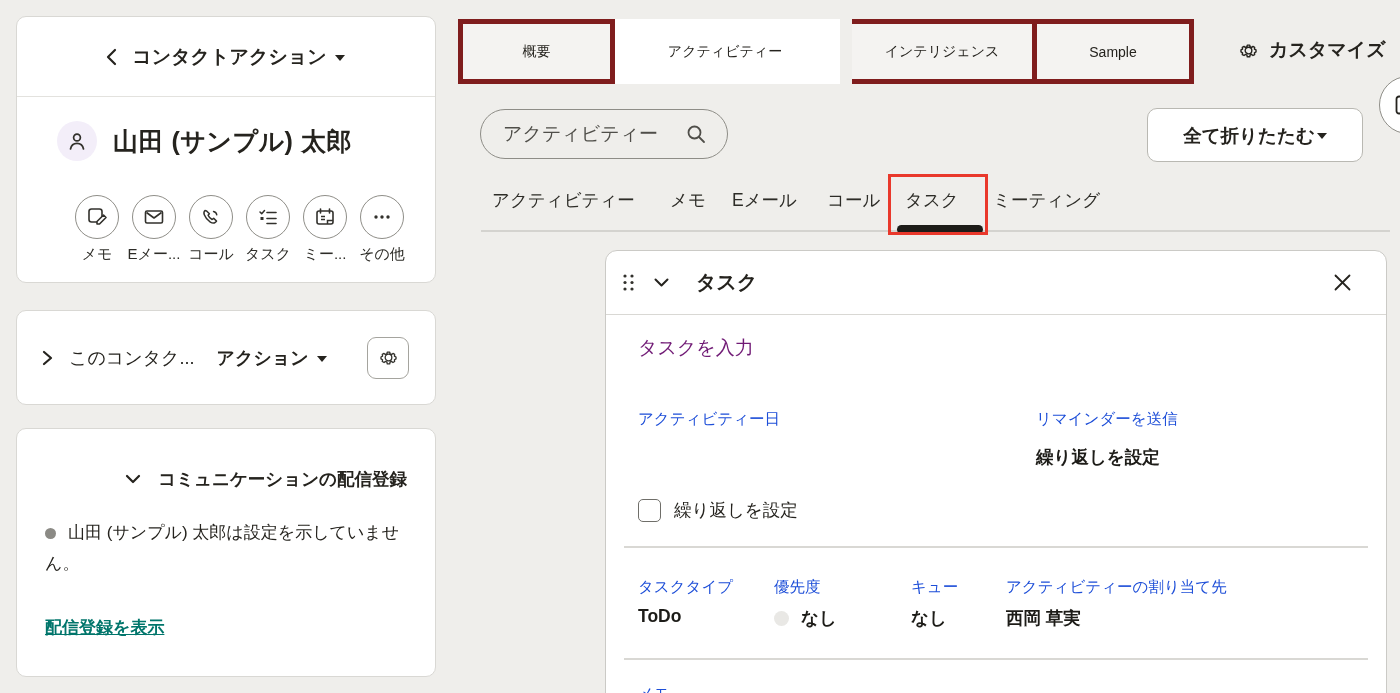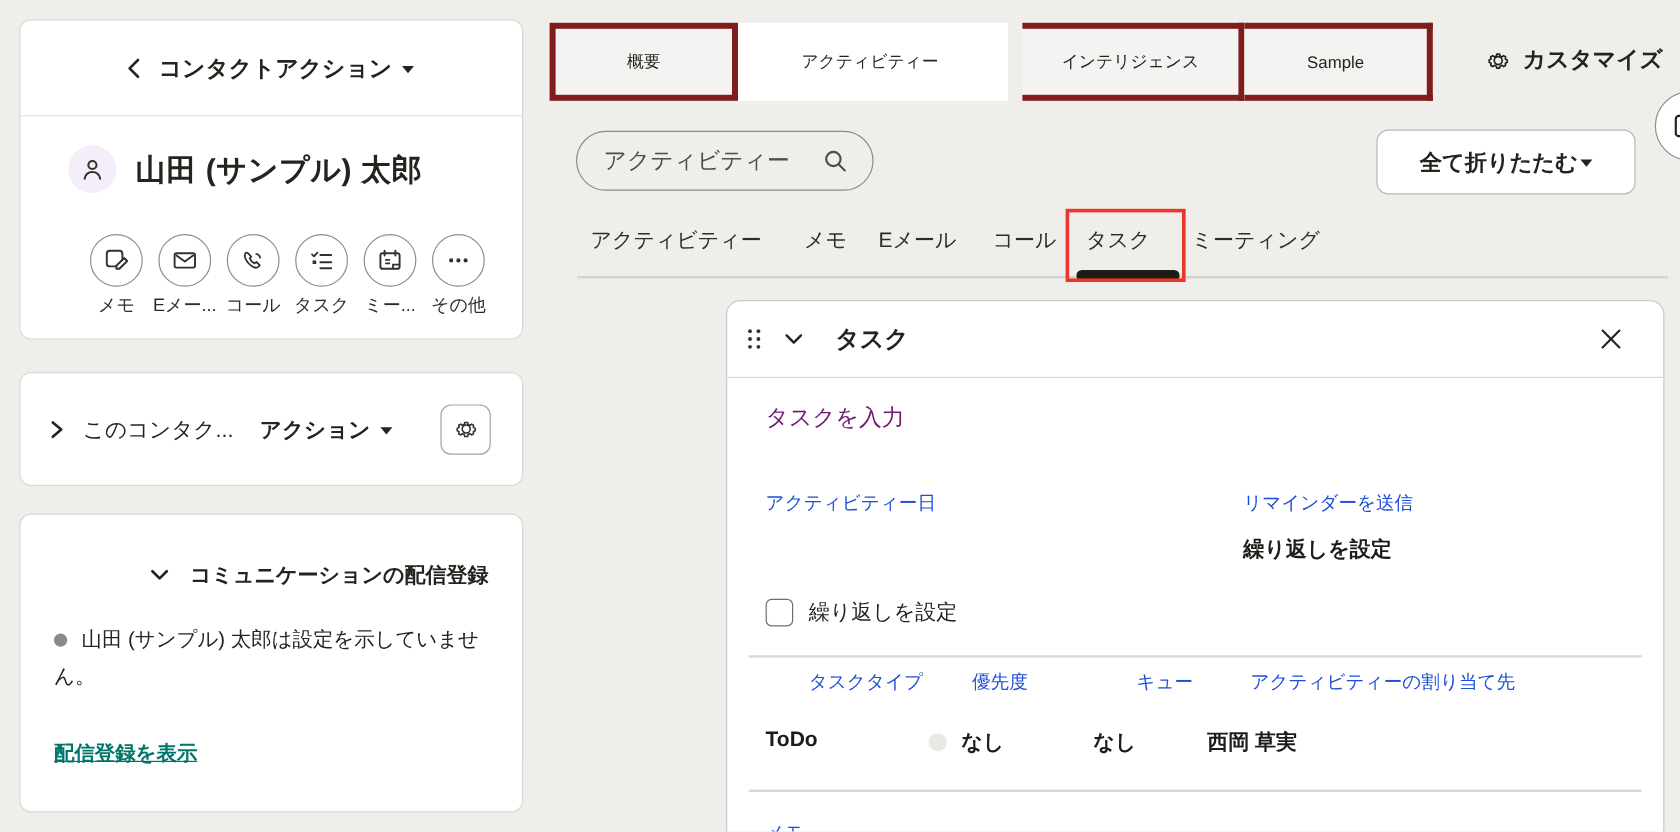--- a/index.html
+++ b/index.html
@@ -97,21 +97,21 @@
   .row1-v1 { position:absolute; left:32px; top:194px; display:flex; align-items:center; }
   .time-chip { display:flex; align-items:center; gap:8px; margin-left:36px; font-size:18.5px;
     font-weight:normal; color:#1d1c18; cursor:pointer; }
   .row1-l2 { position:absolute; left:430px; top:158px; }
   .row1-v2 { position:absolute; left:430px; top:194px; }
   .repeat-row { position:absolute; left:32px; top:247px; display:flex; align-items:center; gap:13px; }
   .checkbox { width:23px; height:23px; border:1.5px solid #6f6e69; border-radius:5px; background:#fff; cursor:pointer; }
   .repeat-label { font-size:17.5px; }
   .panel-div { position:absolute; left:18px; right:18px; height:1.5px; background:#d9d8d4; border:none; }
   .div1 { top:295px; } .div2 { top:407px; }
-  .row2-l { position:absolute; top:307px;margin-left:36px; }
+  .row2-l { position:absolute; top:326px; }
   .row2-v { position:absolute; top:355px; }
   .c1 { left:32px; } .c2 { left:168px; } .c3 { left:305px; } .c4 { left:400px; }
   .pri-wrap { display:flex; align-items:center; gap:12px; }
   .pri-dot { width:15px; height:15px; border-radius:50%; background:#e9e8e5; }
   .memo-label { position:absolute; left:32px; top:433px; }
 </style>
 </head>
 <body>
 
 <aside>

